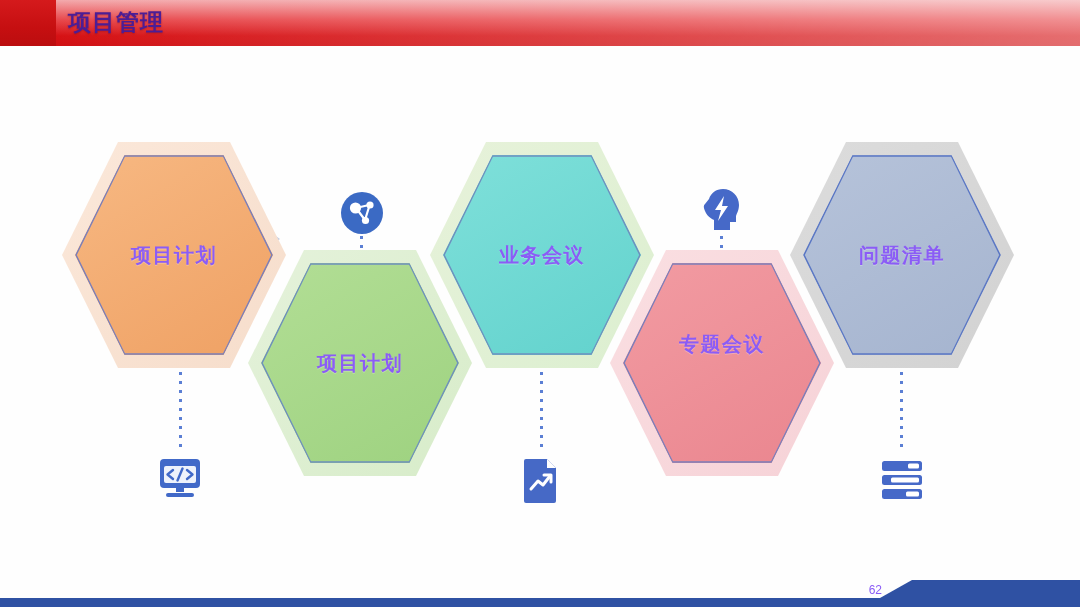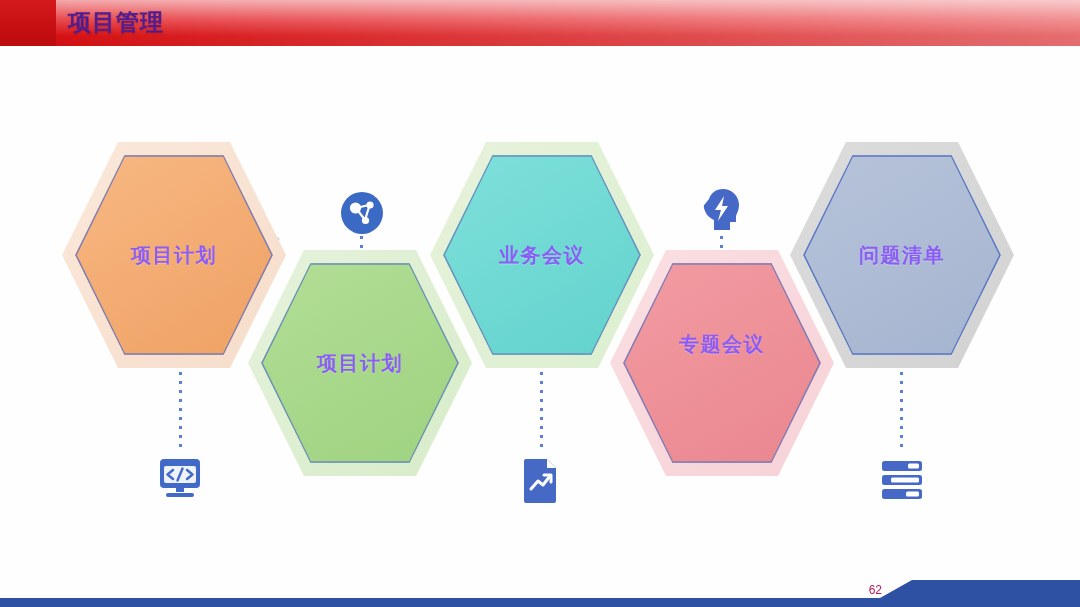--- a/index.html
+++ b/index.html
@@ -66,21 +66,21 @@
 
   
   .footer-bar{position:absolute;left:0;bottom:0;width:1080px;height:9px;background:#2f51a3;}
   .footer-shape{
     position:absolute;right:0;bottom:9px;width:200px;height:18px;
     background:#2f51a3;
     clip-path:polygon(16% 0%,100% 0%,100% 100%,0% 100%);
   }
   .page-num{
     position:absolute;right:198px;bottom:10px;
-    font-size:12px;color:#be185d;font-family:"Liberation Sans",sans-serif;
+    font-size:12px;color:#8b5cf6;font-family:"Liberation Sans",sans-serif;
   }
 </style>
 </head>
 <body>
 
 <div class="slide">
 
   <div class="header">
     <div class="header-bg"></div>
     <div class="header-block"></div>

